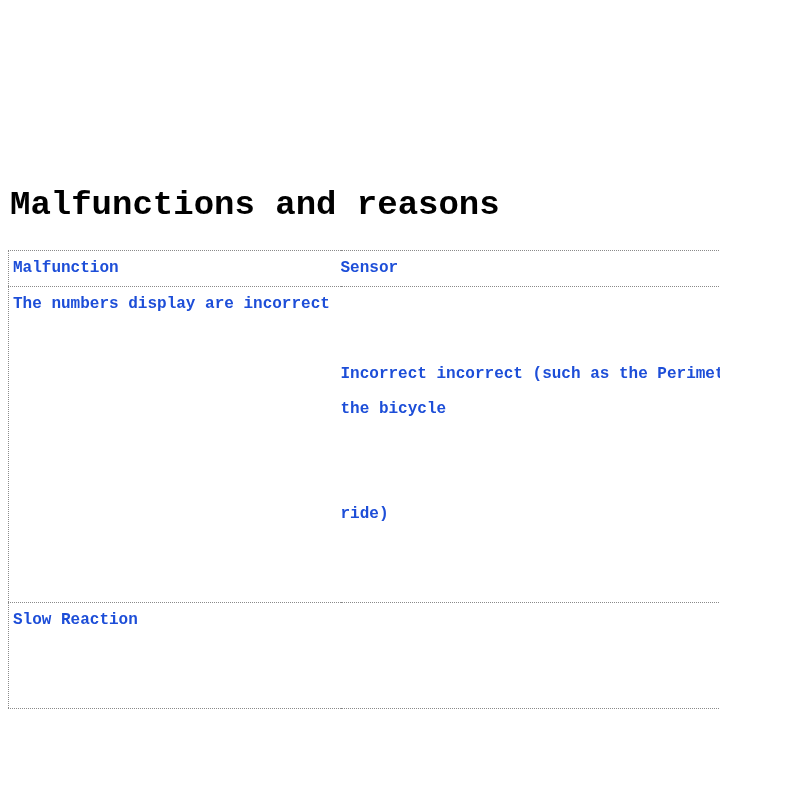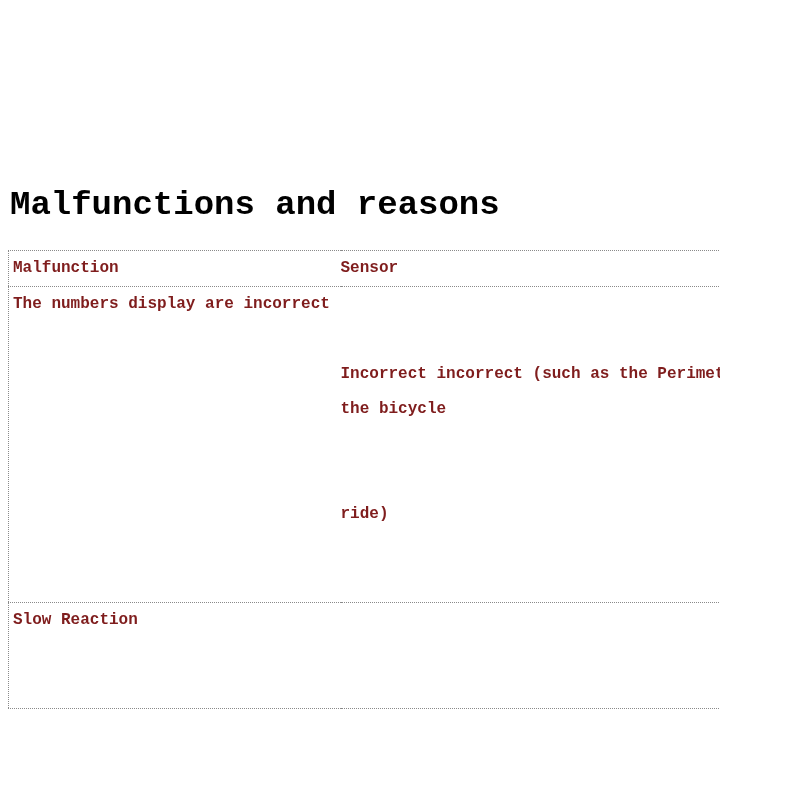--- a/index.html
+++ b/index.html
@@ -38,21 +38,21 @@
   }
   col.c1 { width: 332px; }
   col.c2 { width: 452px; }
   .tbl th, .tbl td {
     font-weight: bold;
     font-size: 16px;
     line-height: 35px;
     vertical-align: top;
     text-align: left;
     padding: 0;
-    color: #7f1d1d;
+    color: #1d4ed8;
     border-bottom: 1px dotted #8a8a8a;
     overflow: hidden;
     white-space: pre-wrap;
   }
   .tbl .mcell { padding-left: 4px; }
   .tbl .rcell { padding-left: 0; }
   tr.h35 { height: 35px; }
   tr.h70 { height: 70px; }
   .reason-line { line-height: 35px; }
 </style>

